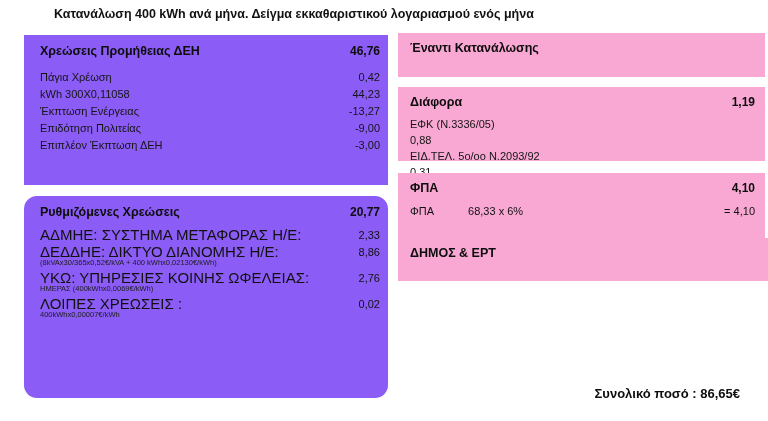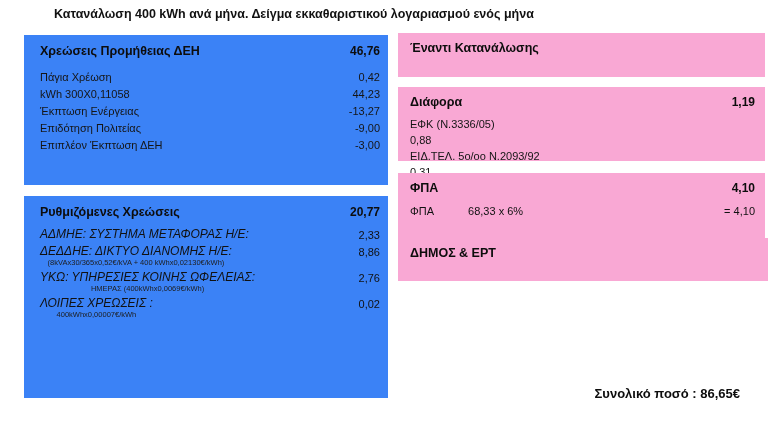--- a/index.html
+++ b/index.html
@@ -10,48 +10,48 @@
     color:#111111;
   }
   .page { position:relative; width:768px; height:421px; background:#ffffff; overflow:hidden; }
 
   .page-title {
     position:absolute; left:14px; top:7px;
     font-size:12.5px; font-weight:700; color:#111111;margin-left:40px;
   }
 
   .box { position:absolute; }
-  .blue { background:#3b82f6;text-align:center; }
+  .blue { background:#8b5cf6; }
   .gray { background:#f9a8d4; }
 
   .box-inner { padding:9px 8px 9px 16px; }
   .gray .box-inner { padding:8px 10px 8px 12px; }
 
   .box-header {
     display:flex; justify-content:space-between; align-items:baseline;
     font-weight:700; font-size:12.5px; color:#0d0d0d;
   }
   .box-header .hdr-value { font-size:12px; }
 
   .supply-box { left:24px; top:35px; width:364px; height:150px; }
-  .regulated-box { left:24px; top:196px; width:364px; height:202px; }
+  .regulated-box { left:24px; top:196px; width:364px; height:202px;border-radius:13px; }
   .advance-box { left:398px; top:33px; width:367px; height:44px; }
   .misc-box { left:398px; top:87px; width:367px; height:74px; }
   .vat-box { left:398px; top:173px; width:367px; height:72px; }
   .municipality-box { left:398px; top:238px; width:421px; height:43px; }
 
   .rows-simple { margin-top:11px; }
   .row {
     display:flex; justify-content:space-between;
     font-size:11px; line-height:17px; color:#151515;
   }
 
   .rows-detailed { margin-top:9px; }
   .row2 { display:flex; justify-content:space-between; align-items:flex-start; margin-bottom:3px; }
-  .row2 .lbl { font-size:12px; line-height:13px; display:block;font-style:italic; }
+  .row2 .lbl { font-size:15px; line-height:13px; display:block; }
   .row2 .sub { font-size:7.5px; line-height:10px; display:block; color:#1d1d1d; }
   .row2 .val { font-size:11px; line-height:13px; padding-top:1px; }
 
   .rows-misc { margin-top:7px; }
   .rows-misc .row { line-height:16px;flex-direction:column; }
 
   .vat-row { display:flex; align-items:baseline; font-size:11px; margin-top:10px; }
   .vat-row .calc { margin-left:34px; }
   .vat-row .val { margin-left:auto; }
 

